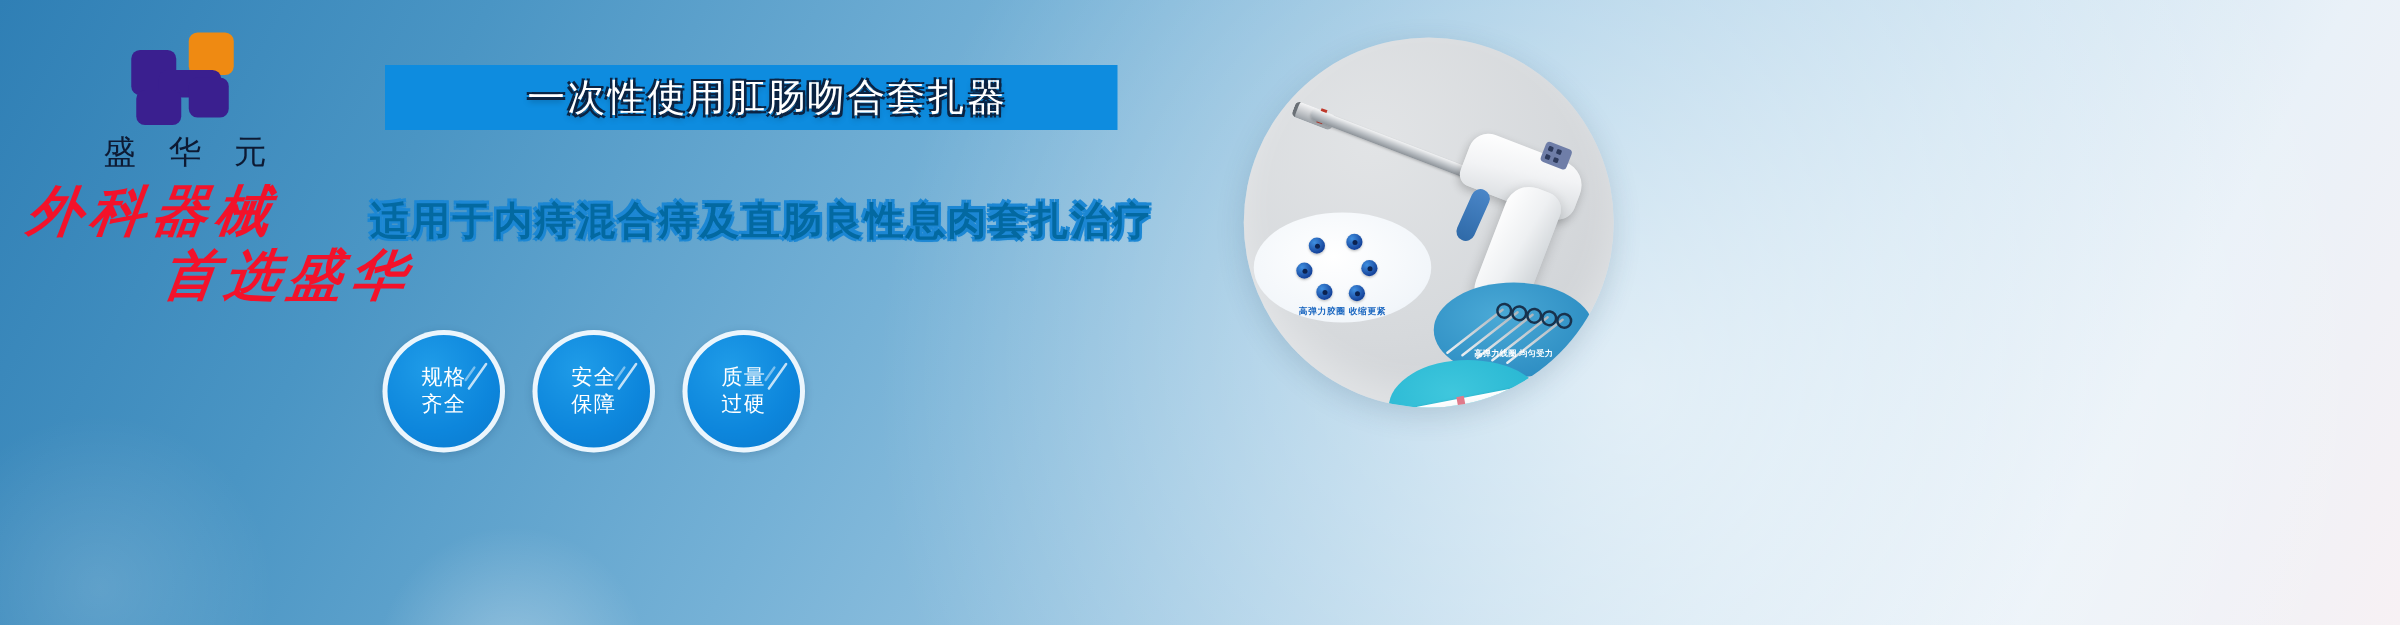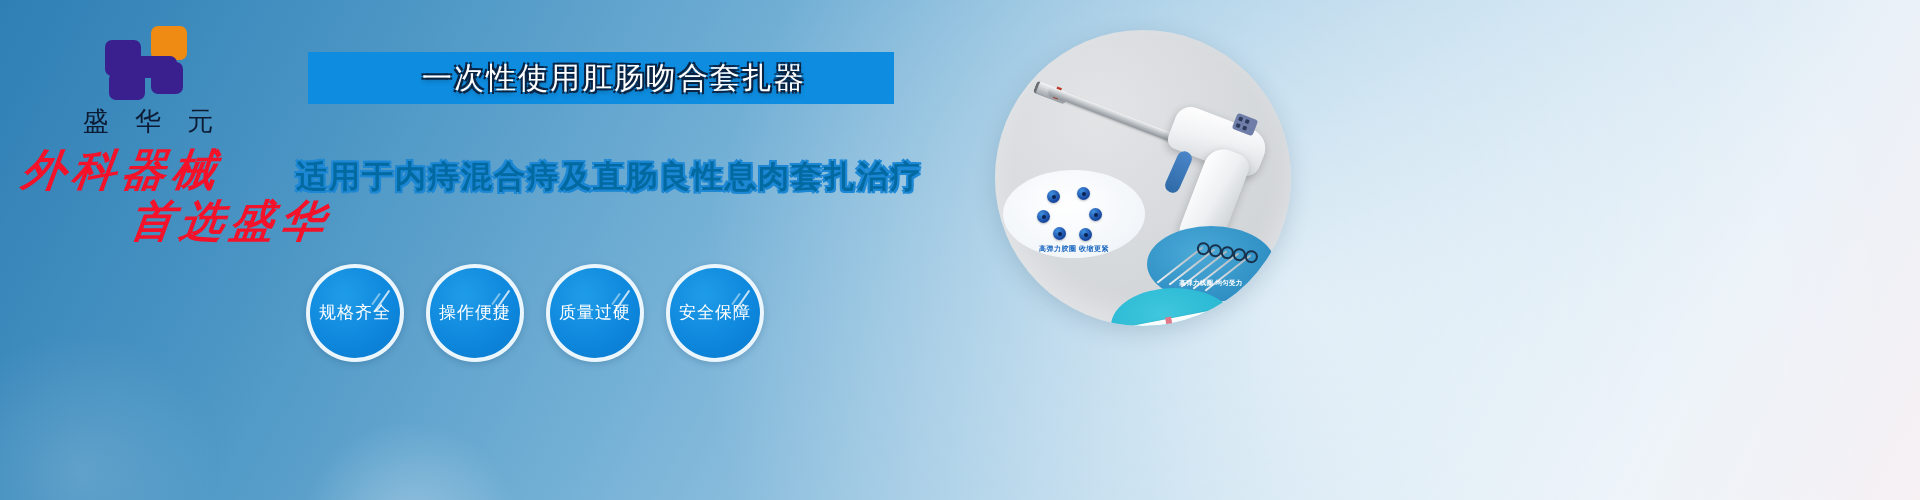--- a/index.html
+++ b/index.html
@@ -64,21 +64,21 @@
   }
 
   
   .badges { position:absolute; left:306px; top:264px; width:580px; height:110px;
             display:flex; gap:22px; }
   .badge {
     position:relative; width:98px; height:98px; border-radius:50%;
     background:radial-gradient(circle at 38% 30%, #1f9ce8 0%, #0d86dc 60%, #0a79cd 100%);
     border:4px solid rgba(255,255,255,.92);
     box-shadow:0 2px 7px rgba(20,60,100,.22);
-    display:flex; flex-direction:row; align-items:center; justify-content:center;
+    display:flex; flex-direction:column; align-items:center; justify-content:center;
     color:#fff; font-size:17px; line-height:1.28; font-weight:400; letter-spacing:1px;
     overflow:hidden;
   }
   .badge .sheen {
     position:absolute; right:17px; top:20px; width:2px; height:26px;
     background:rgba(255,255,255,.75); transform:rotate(35deg); border-radius:2px;
   }
   .badge .sheen2 {
     position:absolute; right:23px; top:24px; width:2px; height:14px;
     background:rgba(255,255,255,.45); transform:rotate(35deg); border-radius:2px;
@@ -220,34 +220,28 @@
 <div class="badges">
   <div class="badge">
     <span class="sheen"></span>
     <span class="sheen2"></span>
     <span>规格</span>
     <span>齐全</span>
   </div>
   <div class="badge">
     <span class="sheen"></span>
     <span class="sheen2"></span>
-    <span>操作</span>
-    <span>便捷</span>
+    <span>安全</span>
+    <span>保障</span>
   </div>
   <div class="badge">
     <span class="sheen"></span>
     <span class="sheen2"></span>
     <span>质量</span>
     <span>过硬</span>
-  </div>
-  <div class="badge">
-    <span class="sheen"></span>
-    <span class="sheen2"></span>
-    <span>安全</span>
-    <span>保障</span>
   </div>
 </div>
 
 <div class="product">
 
   <div class="gun-tip"></div>
   <div class="gun-tip-band"></div>
   <div class="gun-shaft"></div>
   <div class="gun-body"></div>
   <div class="gun-pad">

